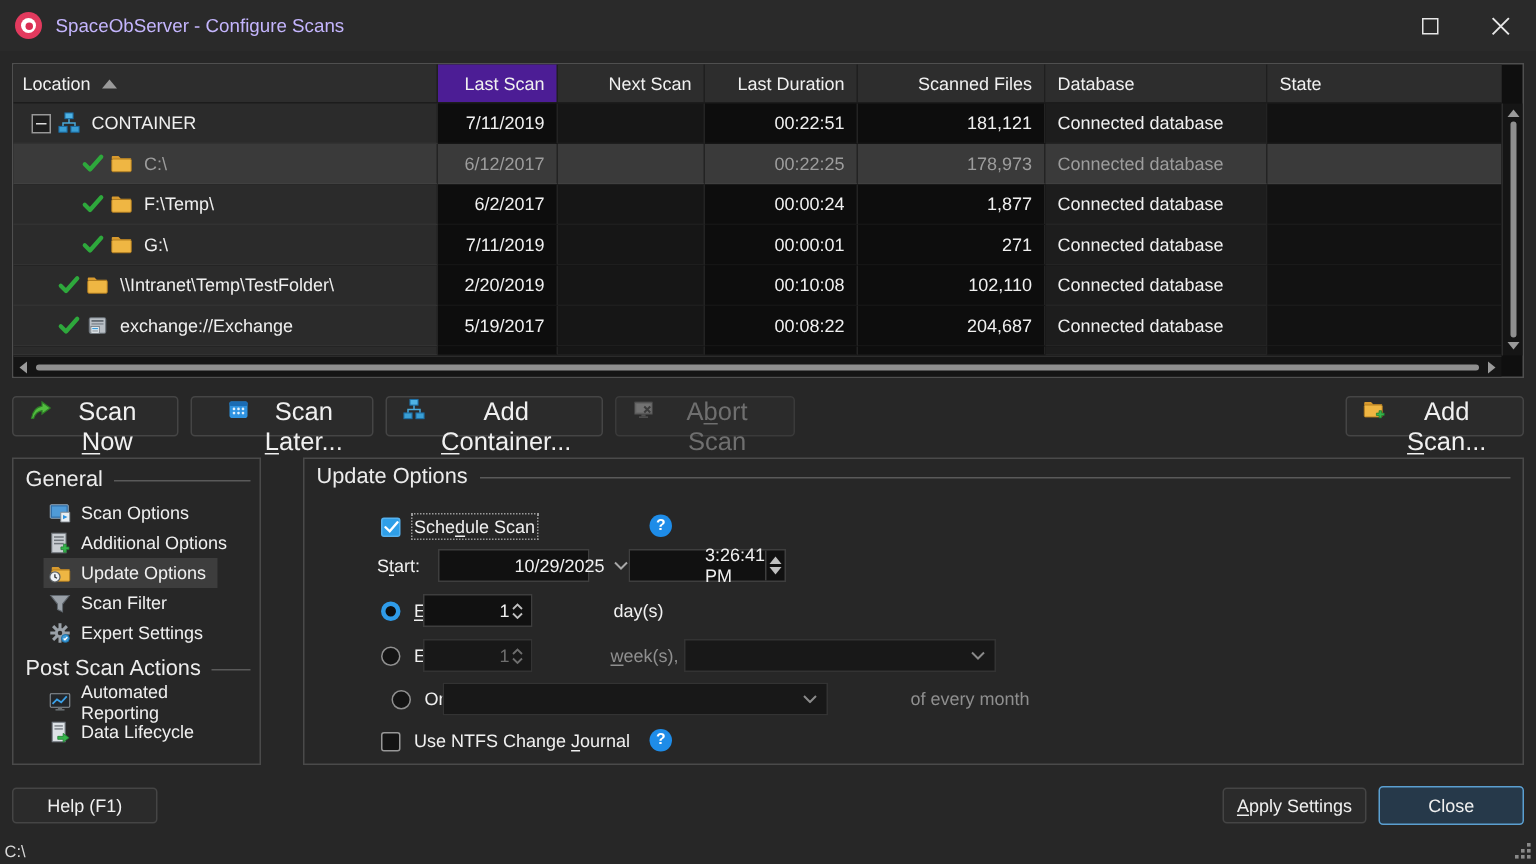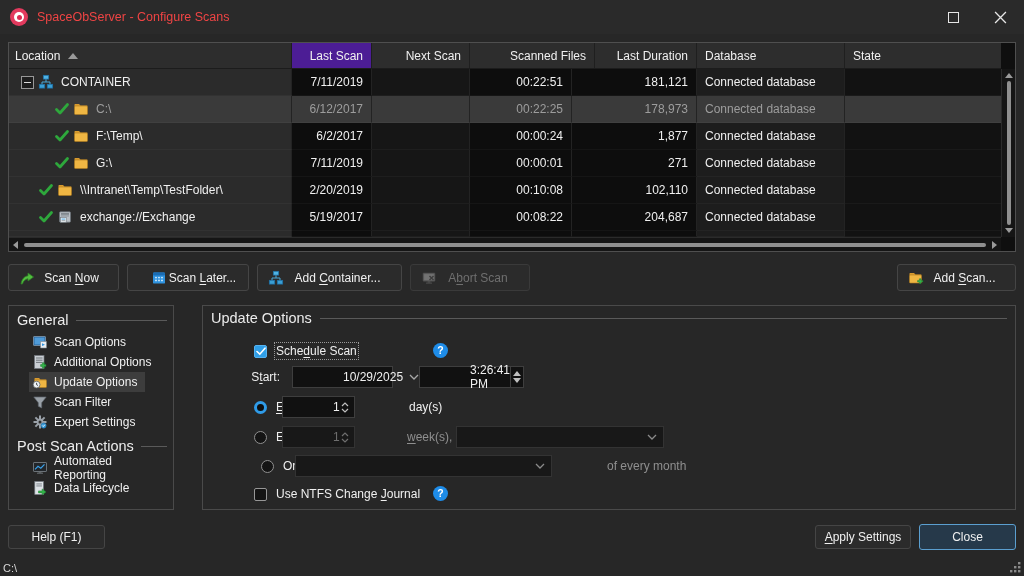--- a/index.html
+++ b/index.html
@@ -9,21 +9,21 @@
     font-family:"Liberation Sans", sans-serif; font-size:12px; color:#f0f0f0;
     overflow:hidden;
   }
   .acc { text-decoration:underline; text-underline-offset:2px; }
 
   
   .titlebar { position:absolute; left:0; top:0; right:0; height:34px; background:#2a2a2a; display:flex; align-items:center; }
   .app-icon { width:18px; height:18px; border-radius:50%; background:#e23a5e; margin-left:10px; display:flex; align-items:center; justify-content:center; }
   .app-icon .ring { width:10px; height:10px; border-radius:50%; background:#ffffff; display:flex; align-items:center; justify-content:center; }
   .app-icon .core { width:5px; height:5px; border-radius:50%; background:#d92c52; }
-  .title-text { margin-left:9px; font-size:12.5px; color:#ef4444; }
+  .title-text { margin-left:9px; font-size:12.5px; color:#c4b5fd; }
   .tb-spacer { flex:1; }
   .tb-btn { width:47px; height:34px; display:flex; align-items:center; justify-content:center; }
   .glyph-max { width:11px; height:11px; border:1px solid #e6e6e6; }
 
   
   .scan-table { position:absolute; left:8px; top:42px; width:1008px; height:210px; border:1px solid #4f4f4f; background:#0f0f0f; }
   .table-main { position:absolute; left:0; top:0; right:14px; bottom:0; display:flex; flex-direction:column; }
   .thead { display:flex; height:26px; background:#2d2d2d; border-bottom:1px solid #1c1c1c; }
   .th { display:flex; align-items:center; padding:0 8px; border-right:1px solid #1f1f1f; color:#f0f0f0; }
   .th.right { justify-content:flex-end; }
@@ -50,21 +50,21 @@
   .vthumb { position:absolute; left:5px; width:4px; top:12px; bottom:12px; background:#8f8f8f; border-radius:2px; }
   .arr-up   { position:absolute; top:4px; left:3px; width:0; height:0; border-left:4px solid transparent; border-right:4px solid transparent; border-bottom:5px solid #9a9a9a; }
   .arr-down { position:absolute; bottom:4px; left:3px; width:0; height:0; border-left:4px solid transparent; border-right:4px solid transparent; border-top:5px solid #9a9a9a; }
   .hscroll { height:14px; background:#151515; border-top:1px solid #2b2b2b; display:flex; align-items:center; }
   .hthumb { flex:1; height:4px; background:#8f8f8f; border-radius:2px; margin:0 6px; }
   .arr-left  { width:0; height:0; border-top:4px solid transparent; border-bottom:4px solid transparent; border-right:5px solid #9a9a9a; margin-left:4px; }
   .arr-right { width:0; height:0; border-top:4px solid transparent; border-bottom:4px solid transparent; border-left:5px solid #9a9a9a; margin-right:4px; }
 
   
   .toolbar { position:absolute; left:8px; top:264px; right:8px; height:27px; display:flex; gap:8px; }
-  .tbtn { display:flex; align-items:center; background:#2b2b2b; border:1px solid #454545; border-radius:3px; padding:0 10px; color:#f0f0f0; font-size:12px; }
+  .tbtn { display:flex; align-items:flex-start; background:#2b2b2b; border:1px solid #454545; border-radius:3px; padding:0 10px; color:#f0f0f0; font-size:17px; }
   .tbtn .lbl { flex:1; text-align:center; }
   .tbtn.disabled { color:#6f6f6f; border-color:#3a3a3a; }
   .tbtn.disabled svg { opacity:.55; filter:grayscale(1); }
   .w-scannow{width:111px;} .w-scanlater{width:122px;padding-left:23px;} .w-abort{width:120px;} .w-addcont{width:145px;} .w-addscan{width:119px; margin-left:auto;}
 
   
   .sidebar { position:absolute; left:8px; top:305px; width:166px; height:205px; border:1px solid #4a4a4a; padding:5px 6px; }
   .group-title { display:flex; align-items:center; gap:7px; font-size:14.5px; color:#ececec; margin:1px 0 4px 2px; }
   .group-title .rule { flex:1; height:1px; background:#5a5a5a; }
   .side-item { display:flex; align-items:center; gap:6px; margin-left:14px; padding:2px 8px 2px 3px; width:fit-content; height:20px; }
@@ -134,25 +134,25 @@
         <div class="th c-loc" style="padding-left:6px;background:#2d2d2d;">
           <span>Location</span>
           <span class="sort-asc"></span>
         </div>
         <div class="th c-ls right" style="background:#4c1d95;">
             <span>Last Scan</span>
           </div>
         <div class="th c-ns right" style="background:#2d2d2d;">
             <span>Next Scan</span>
           </div>
+        <div class="th c-ld right" style="background:#2d2d2d;">
+            <span>Last Duration</span>
+          </div>
         <div class="th c-sf right" style="background:#2d2d2d;">
             <span>Scanned Files</span>
-          </div>
-        <div class="th c-ld right" style="background:#2d2d2d;">
-            <span>Last Duration</span>
           </div>
         <div class="th c-db" style="background:#2d2d2d;">
             <span>Database</span>
           </div>
         <div class="th c-st" style="background:#2d2d2d;border-right:none;">
             <span>State</span>
           </div>
       </div>
 
       <div class="trow">

